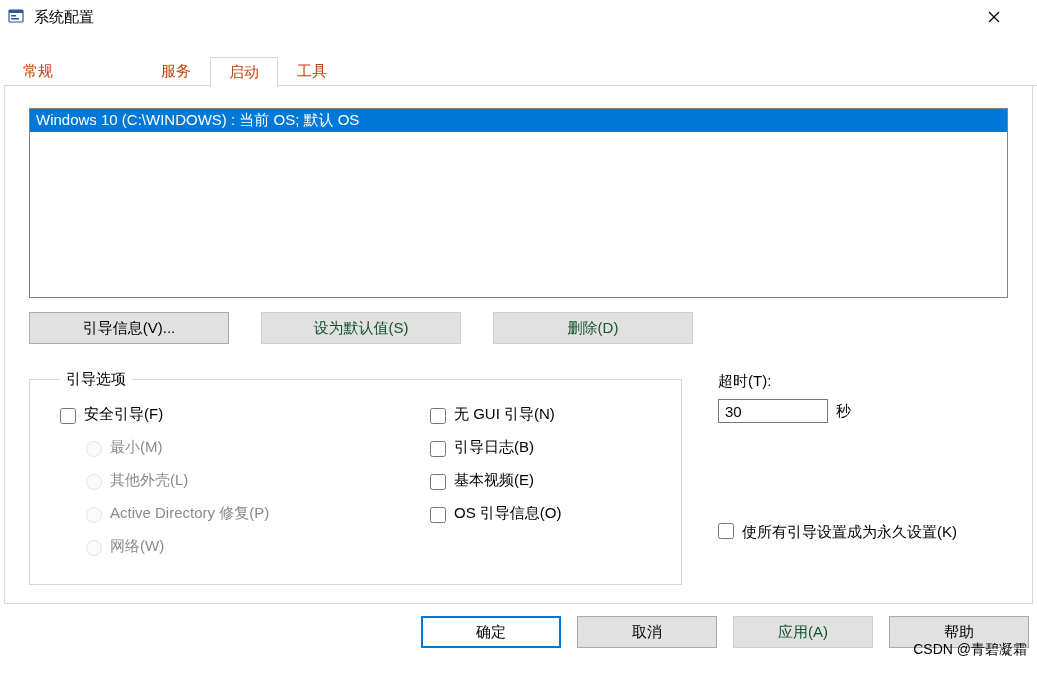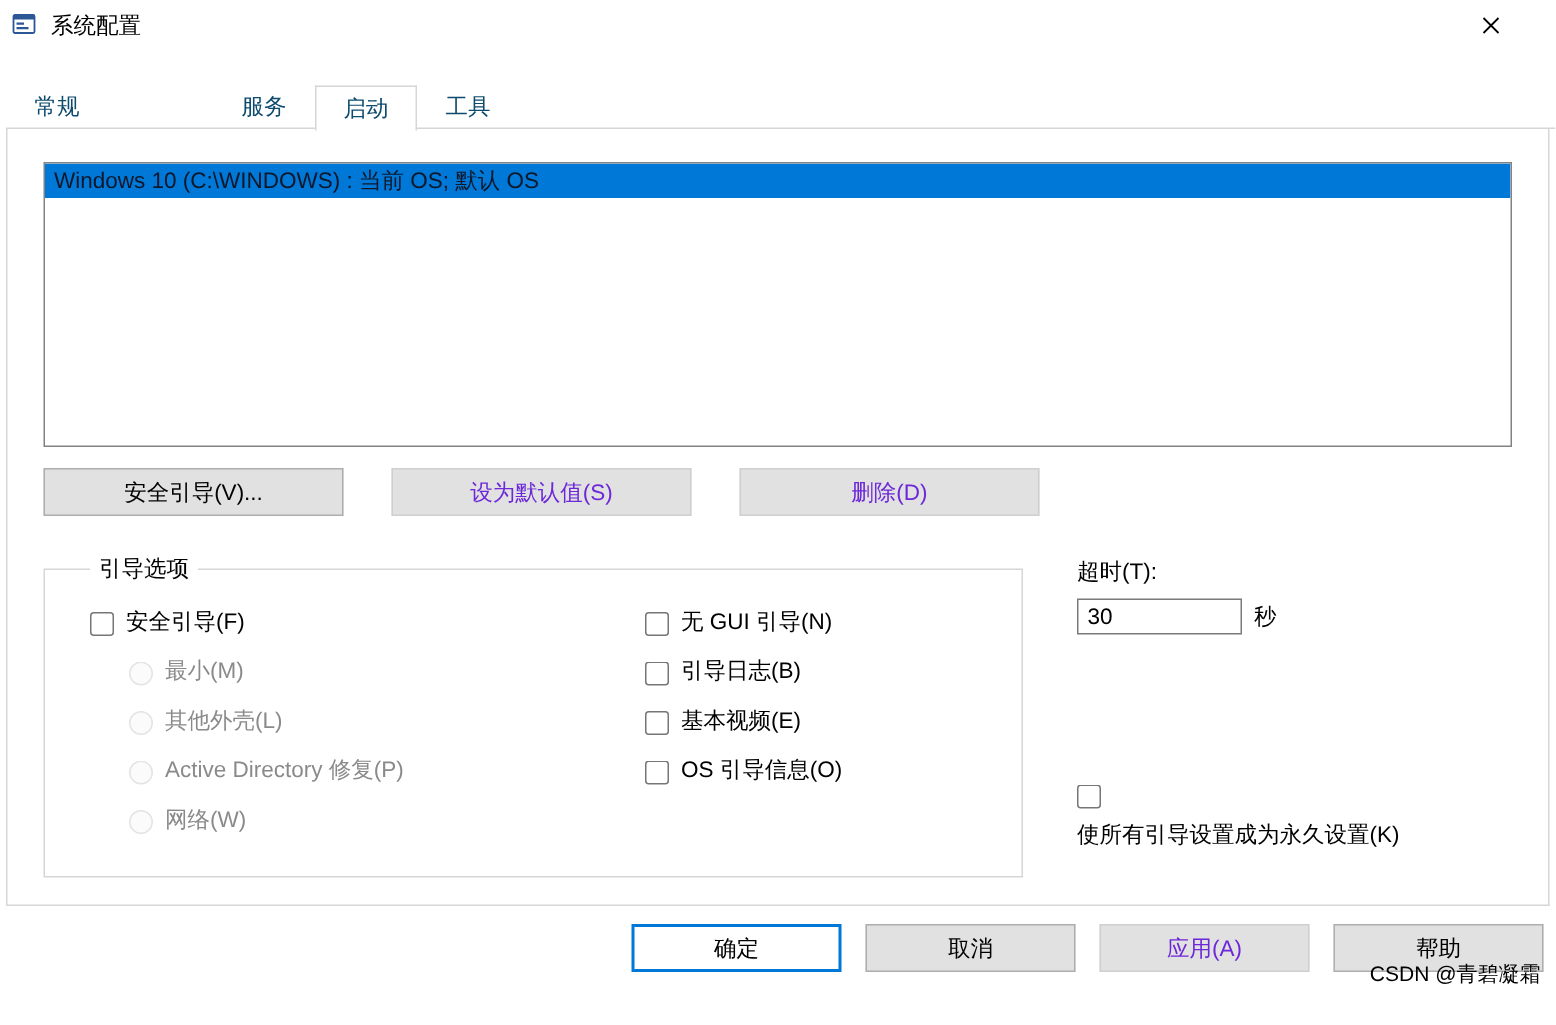--- a/index.html
+++ b/index.html
@@ -36,21 +36,21 @@
     margin-top: 22px;
     margin-left: 4px;
     border-bottom: 1px solid #d6d6d6;
     height: 30px;
     position: relative;
   }
   .tab {
     padding: 4px 18px;
     border: 1px solid transparent;
     border-bottom: none;
-    color: #0c4a6e;
+    color: #c2410c;
     height: 30px;
     display:flex; align-items:center;
     cursor: pointer;
     position: relative;
   }
   .tab.active {
     border-color: #d6d6d6;
     background: #fff;
     top: 1px;
     z-index: 2;
@@ -64,38 +64,38 @@
   }
   .listbox {
     border: 1px solid #828282;
     height: 190px;
     overflow: auto;
     background: #fff;
   }
   .list-item {
     padding: 2px 6px;
   }
-  .list-item.selected { background: #0078d7; color: #0f172a; }
+  .list-item.selected { background: #0078d7; color: #ffffff; }
   .btn-row {
     display:flex;
     gap: 32px;
     margin-top: 14px;
   }
   button.win {
     font-family: inherit;
     font-size: 15px;
     padding: 4px 8px;
     min-width: 200px;
     height: 32px;
     background: #e1e1e1;
     border: 1px solid #adadad;
     cursor: pointer;
   }
   button.win:disabled {
-    color: #6d28d9;
+    color: #14532d;
     background: #e1e1e1;
     border-color: #cfcfcf;
     cursor: default;
   }
   .lower {
     display:flex;
     gap: 36px;
     margin-top: 26px;
     align-items: flex-start;
   }
@@ -129,21 +129,21 @@
   }
   .timeout-row { display:flex; align-items:center; gap:8px; margin-top: 8px; }
   .timeout-row input[type=text] {
     width: 110px; height: 24px;
     border: 1px solid #7a7a7a;
     padding: 2px 6px;
     font-family: inherit; font-size: 15px;
   }
   .permanent {
     margin-top: 100px;
-    display:flex; align-items:flex-start; gap:8px;flex-direction:column;
+    display:flex; align-items:flex-start; gap:8px;
   }
   .dialog-buttons {
     display:flex;
     justify-content: flex-end;
     gap: 16px;
     margin: 12px 8px 0 0;
     align-items: center;
   }
   .dialog-buttons button {
     min-width: 140px;
@@ -192,21 +192,21 @@
   <div class="tab-filler"></div>
 </div>
 
 <div class="content">
 
   <div class="listbox">
     <div class="list-item selected">Windows 10 (C:\WINDOWS) : 当前 OS; 默认 OS</div>
   </div>
 
   <div class="btn-row">
-    <button class="win">安全引导(V)...</button>
+    <button class="win">引导信息(V)...</button>
     <button class="win" disabled="">设为默认值(S)</button>
     <button class="win" disabled="">删除(D)</button>
   </div>
 
   <div class="lower">
     <fieldset class="boot">
       <legend>引导选项</legend>
       <div class="cols">
         <div class="col left">
           <label class="chk">

